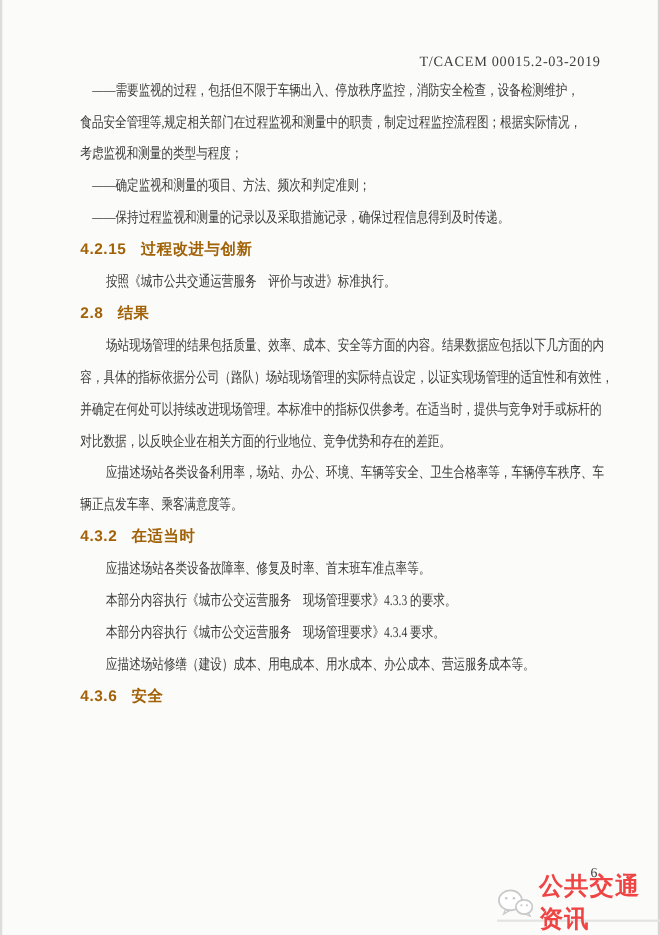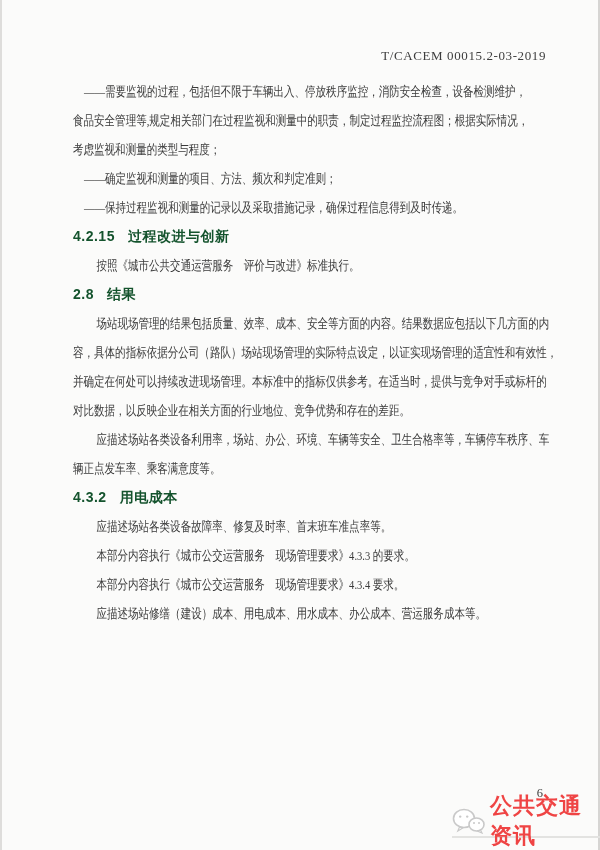--- a/index.html
+++ b/index.html
@@ -11,35 +11,35 @@
   
   .edge-left{position:absolute;left:0;top:0;width:2px;height:850px;background:#dedddb;}
   .edge-right{position:absolute;right:0;top:0;width:2px;height:850px;background:#d6d5d3;}
 
   .doc-header{
     position:absolute;top:48px;right:54px;
     font-size:13px;color:#3d3d3d;letter-spacing:.6px;
     font-family:"Liberation Serif","DejaVu Serif",serif;
   }
 
-  .doc-body{position:absolute;left:73px;top:77px;right:30px;}
+  .doc-body{position:absolute;left:73px;top:67px;right:30px;}
 
   .line{
     height:29px;line-height:29px;white-space:nowrap;
     font-size:13.5px;color:#3a3a3a;
     transform:scaleX(0.78);transform-origin:0 50%;
     font-family:"Liberation Serif","DejaVu Serif",serif;
   }
   .line.list.first{text-indent:14px;}
   .line.para.first{text-indent:30px;}
 
   .heading{
     height:29px;line-height:29px;white-space:nowrap;
     font-family:"Liberation Sans","DejaVu Sans",sans-serif;
-    font-weight:700;color:#14532d;font-size:14px;letter-spacing:.5px;
+    font-weight:700;color:#a16207;font-size:14px;letter-spacing:.5px;
   }
   .heading .hnum{margin-right:13px;}
 
   .page-number{
     position:absolute;top:786px;right:57px;
     font-size:12.5px;color:#3c3c3c;
     font-family:"Liberation Serif","DejaVu Serif",serif;
   }
 
   .watermark{
@@ -71,25 +71,26 @@
     <div class="line list first">——保持过程监视和测量的记录以及采取措施记录，确保过程信息得到及时传递。</div>
     <div class="heading"><span class="hnum">4.2.15</span><span class="htitle">过程改进与创新</span></div>
     <div class="line para first">按照《城市公共交通运营服务　评价与改进》标准执行。</div>
     <div class="heading"><span class="hnum">2.8</span><span class="htitle">结果</span></div>
     <div class="line para first">场站现场管理的结果包括质量、效率、成本、安全等方面的内容。结果数据应包括以下几方面的内</div>
     <div class="line para">容，具体的指标依据分公司（路队）场站现场管理的实际特点设定，以证实现场管理的适宜性和有效性，</div>
     <div class="line para">并确定在何处可以持续改进现场管理。本标准中的指标仅供参考。在适当时，提供与竞争对手或标杆的</div>
     <div class="line para">对比数据，以反映企业在相关方面的行业地位、竞争优势和存在的差距。</div>
     <div class="line para first">应描述场站各类设备利用率，场站、办公、环境、车辆等安全、卫生合格率等，车辆停车秩序、车</div>
     <div class="line para">辆正点发车率、乘客满意度等。</div>
-    <div class="heading"><span class="hnum">4.3.2</span><span class="htitle">用电成本</span></div>
+    <div class="heading"><span class="hnum">4.3.2</span><span class="htitle">在适当时</span></div>
     <div class="line para first">应描述场站各类设备故障率、修复及时率、首末班车准点率等。</div>
     <div class="line para first">本部分内容执行《城市公交运营服务　现场管理要求》4.3.3 的要求。</div>
     <div class="line para first">本部分内容执行《城市公交运营服务　现场管理要求》4.3.4 要求。</div>
     <div class="line para first">应描述场站修缮（建设）成本、用电成本、用水成本、办公成本、营运服务成本等。</div>
+    <div class="heading"><span class="hnum">4.3.6</span><span class="htitle">安全</span></div>
   </main>
 
 <div class="page-number">6</div>
 
 <div class="watermark">
   <svg class="wm-icon" viewBox="0 0 33 26" xmlns="http://www.w3.org/2000/svg">
     <ellipse cx="12" cy="10.5" rx="10.5" ry="9" fill="#ffffff" stroke="#c9c9c9" stroke-width="1.6"></ellipse>
     <circle cx="8.2" cy="8.6" r="1.2" fill="#c9c9c9"></circle>
     <circle cx="15.2" cy="8.6" r="1.2" fill="#c9c9c9"></circle>
     <path d="M7.5 19 L5.8 23 L10.5 20.2 Z" fill="#ffffff" stroke="#c9c9c9" stroke-width="1.2"></path>

